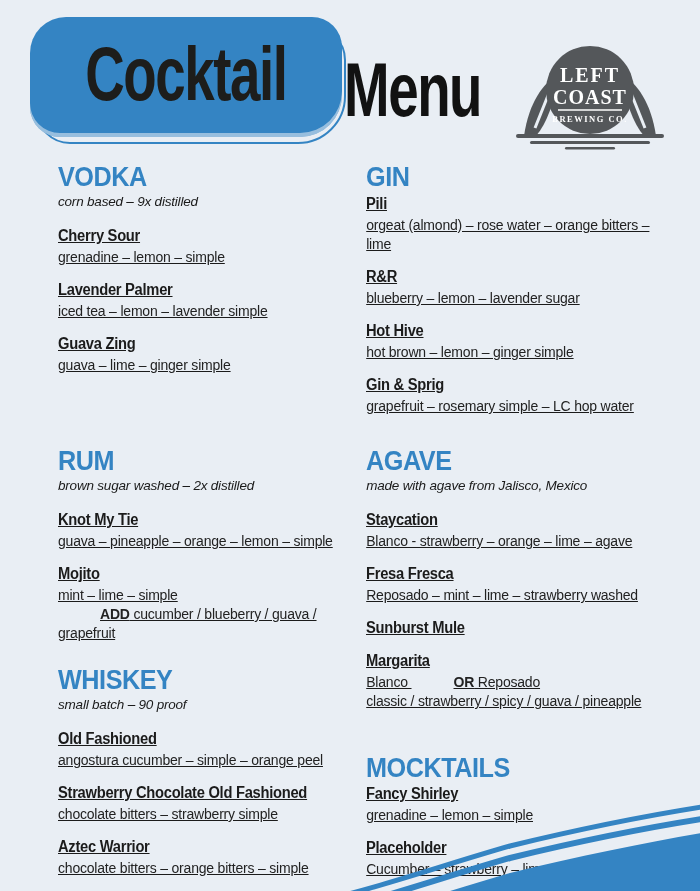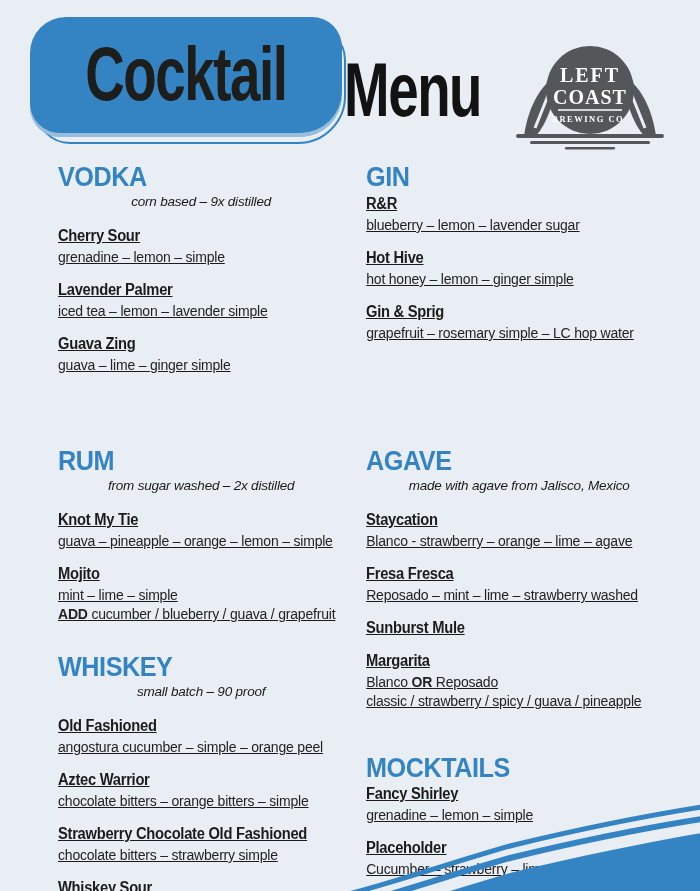--- a/index.html
+++ b/index.html
@@ -50,31 +50,31 @@
 
   .section { margin-bottom: 22px; }
   .section h2 {
     color: #3484c3; font-size: 28px; font-weight: bold;
     letter-spacing: -0.5px; line-height: 30px;
     transform: scaleX(0.9); transform-origin: left;
     margin-bottom: 2px;
   }
   .subtitle {
     font-style: italic; font-size: 13.5px; color: #1a1a1a;
-    margin-bottom: 17px; letter-spacing: -0.2px; text-align: center;
+    margin-bottom: 17px; letter-spacing: -0.2px;
   }
   .item { margin-bottom: 13px; text-decoration: underline; }
   .item-name {
     font-weight: bold; font-size: 16px; letter-spacing: -0.3px;
     line-height: 20px; margin-bottom: 2px;
     transform: scaleX(0.92); transform-origin: left;
     white-space: nowrap;
   }
   .item-line { font-size: 14px; color: #222; line-height: 19px; letter-spacing: -0.2px; }
-  .item-line .b { font-weight: bold; }
+  .item-line .b { font-weight: bold; margin-left: 42px; }
 
   
   .sec-vodka, .sec-gin { min-height: 262px; }
   .sec-rum { min-height: 184px; }
   .sec-agave { min-height: 285px; }
   .sec-mocktails h2 { margin-bottom: 1px; }
 
   
   .wave {
     position: absolute; left: 0; bottom: 0;
@@ -123,61 +123,65 @@
           <div class="item-name">Lavender Palmer</div>
           <div class="item-line"><span>iced tea – lemon – lavender simple</span></div>
         </div>
         <div class="item">
           <div class="item-name">Guava Zing</div>
           <div class="item-line"><span>guava – lime – ginger simple</span></div>
         </div>
       </section>
       <section class="section sec-rum">
         <h2>RUM</h2>
-        <p class="subtitle">from sugar washed – 2x distilled</p>
+        <p class="subtitle">brown sugar washed – 2x distilled</p>
         <div class="item">
           <div class="item-name">Knot My Tie</div>
           <div class="item-line"><span>guava – pineapple – orange – lemon – simple</span></div>
         </div>
         <div class="item">
           <div class="item-name">Mojito</div>
           <div class="item-line"><span>mint – lime – simple</span></div>
           <div class="item-line"><span class="b">ADD</span><span> cucumber / blueberry / guava / grapefruit</span></div>
         </div>
       </section>
       <section class="section sec-whiskey">
         <h2>WHISKEY</h2>
         <p class="subtitle">small batch – 90 proof</p>
         <div class="item">
           <div class="item-name">Old Fashioned</div>
           <div class="item-line"><span>angostura cucumber – simple – orange peel</span></div>
         </div>
         <div class="item">
+          <div class="item-name">Strawberry Chocolate Old Fashioned</div>
+          <div class="item-line"><span>chocolate bitters – strawberry simple</span></div>
+        </div>
+        <div class="item">
           <div class="item-name">Aztec Warrior</div>
           <div class="item-line"><span>chocolate bitters – orange bitters – simple</span></div>
-        </div>
-        <div class="item">
-          <div class="item-name">Strawberry Chocolate Old Fashioned</div>
-          <div class="item-line"><span>chocolate bitters – strawberry simple</span></div>
         </div>
         <div class="item">
           <div class="item-name">Whiskey Sour</div>
         </div>
       </section>
     </div>
     <div class="col">
       <section class="section sec-gin">
         <h2>GIN</h2>
         <div class="item">
+          <div class="item-name">Pili</div>
+          <div class="item-line"><span>orgeat (almond) – rose water – orange bitters – lime</span></div>
+        </div>
+        <div class="item">
           <div class="item-name">R&amp;R</div>
           <div class="item-line"><span>blueberry – lemon – lavender sugar</span></div>
         </div>
         <div class="item">
           <div class="item-name">Hot Hive</div>
-          <div class="item-line"><span>hot honey – lemon – ginger simple</span></div>
+          <div class="item-line"><span>hot brown – lemon – ginger simple</span></div>
         </div>
         <div class="item">
           <div class="item-name">Gin &amp; Sprig</div>
           <div class="item-line"><span>grapefruit – rosemary simple – LC hop water</span></div>
         </div>
       </section>
       <section class="section sec-agave">
         <h2>AGAVE</h2>
         <p class="subtitle">made with agave from Jalisco, Mexico</p>
         <div class="item">

